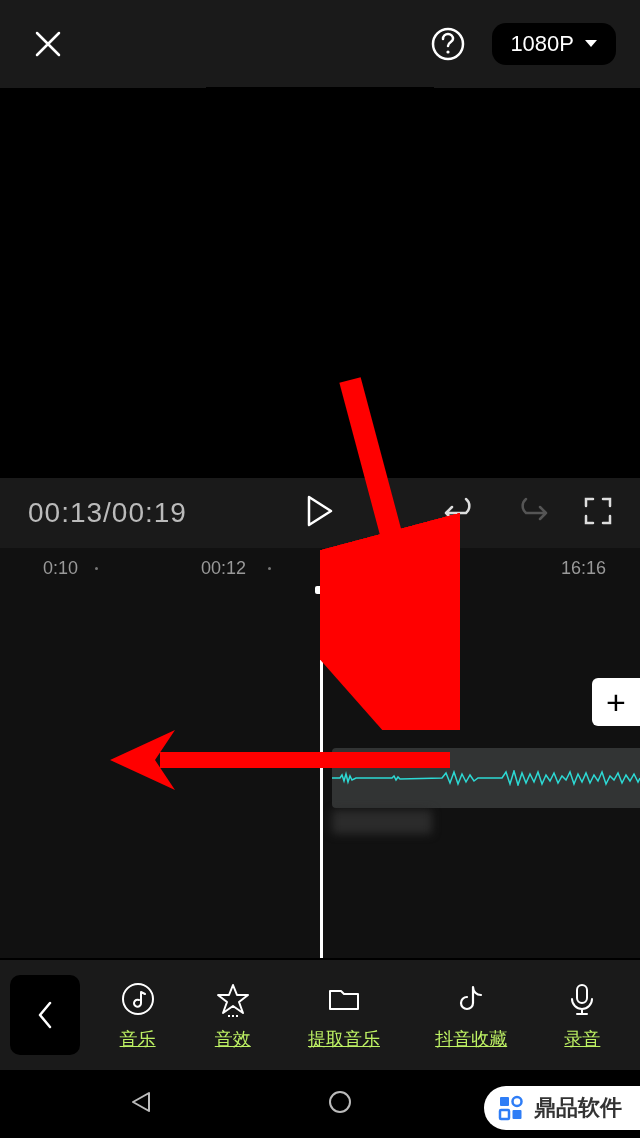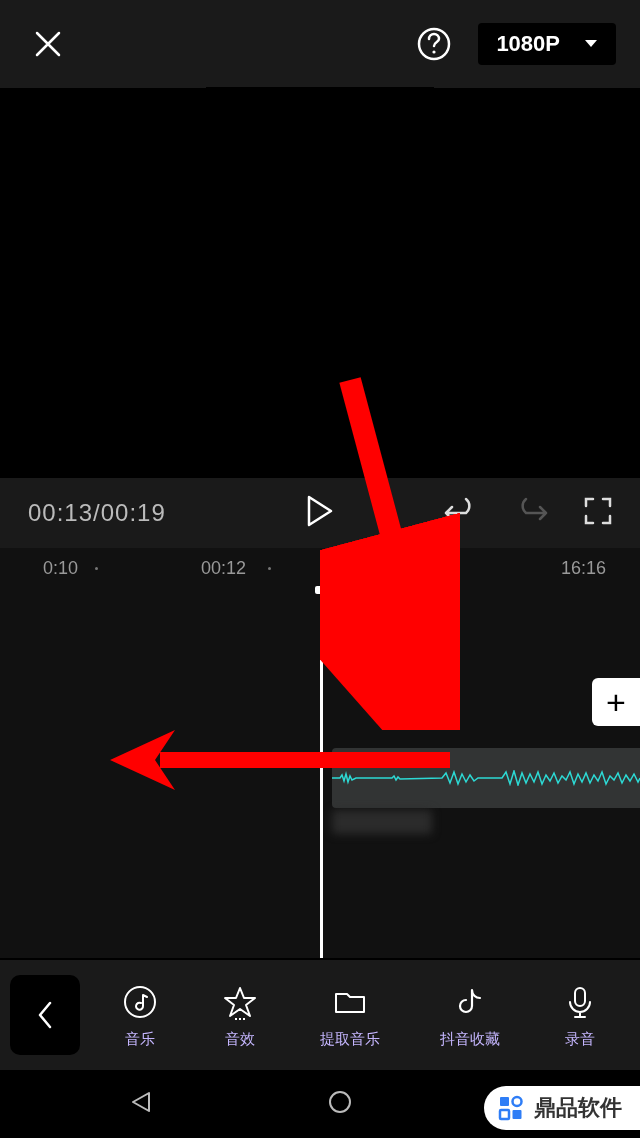--- a/index.html
+++ b/index.html
@@ -2,49 +2,49 @@
 <html><head>
 <meta charset="utf-8">
 <style>
   * { box-sizing: border-box; margin: 0; padding: 0; }
   html, body { width: 640px; height: 1138px; overflow: hidden; font-family: -apple-system, "PingFang SC", "Microsoft YaHei", sans-serif; }
   body { background: #000; color: #fff; position: relative; }
 
   .topbar { height: 88px; background: #1a1a1a; display: flex; align-items: center; padding: 0 24px; justify-content: space-between; }
   .topbar-right { display: flex; align-items: center; gap: 20px; }
   .icon-btn { width: 48px; height: 48px; display: flex; align-items: center; justify-content: center; cursor: pointer; }
-  .res-selector { background: #000; border-radius: 4px; padding: 8px 18px; display: flex; align-items: center; gap: 24px; color: #fff; font-size: 22px; cursor: pointer; font-weight: bold; }
+  .res-selector { background: #000; border-radius: 14px; padding: 8px 18px; display: flex; align-items: center; gap: 10px; color: #fff; font-size: 22px; cursor: pointer; }
   .export-btn { background: #ee1d52; border-radius: 6px; padding: 10px 20px; color: #fff; font-size: 22px; font-weight: 500; cursor: pointer; }
 
   .preview-area { background: #000; height: 390px; display: flex; align-items: center; justify-content: center; }
   .preview-canvas { width: 228px; height: 393px; background: #000; border: 0; }
 
   .playbar { height: 70px; background: #1a1a1a; display: flex; align-items: center; padding: 0 28px; position: relative; }
-  .timecode { color: #bbb; font-size: 24px; letter-spacing: 1px; }
+  .timecode { color: #bbb; font-size: 28px; letter-spacing: 1px; }
   .play-icon { position: absolute; left: 50%; transform: translateX(-50%); cursor: pointer; }
   .play-controls-right { position: absolute; right: 28px; display: flex; align-items: center; gap: 36px; }
 
   .timeline-ruler { height: 40px; background: #111; display: flex; align-items: center; position: relative; font-size: 18px; color: #999; }
   .ruler-tick { position: absolute; padding-left: 43px; }
   .ruler-dot { position: absolute; width: 3px; height: 3px; background: #777; border-radius: 50%; }
 
   .timeline-body { height: 370px; background: #111; position: relative; }
   .playhead { position: absolute; left: 320px; top: 0; bottom: 0; width: 3px; background: #fff; z-index: 5; }
   .playhead::before { content:""; position:absolute; top:-2px; left:-5px; width:13px; height:8px; background:#fff; border-radius:2px; }
   .add-clip { position: absolute; right: 0; top: 90px; width: 48px; height: 48px; background: #fff; border-radius: 6px 0 0 6px; display: flex; align-items: center; justify-content: center; font-size: 34px; color: #000; cursor: pointer; z-index: 6; }
   .audio-track { position: absolute; left: 332px; right: 0; top: 160px; height: 60px; background: #323434; border-radius: 4px 0 0 4px; display:flex; align-items:center; overflow:hidden; }
   .waveform { width:100%; height:16px; }
   .audio-label-blur { position:absolute; left:332px; top:222px; width:100px; height:24px; background:#2b2b2b; filter: blur(4px); border-radius:4px; }
 
   .bottom-toolbar { position: absolute; bottom: 68px; left: 0; right: 0; height: 110px; background: #1a1a1a; display: flex; align-items: center; }
   .back-btn { width: 70px; height: 80px; margin-left: 10px; background: #000; border-radius: 10px; display: flex; align-items: center; justify-content: center; cursor: pointer; }
   .tool-items { flex: 1; display: flex; justify-content: space-around; padding: 0 10px; }
   .tool-item { display: flex; flex-direction: column; align-items: center; gap: 8px; cursor: pointer; }
   .tool-icon { width: 40px; height: 40px; display: flex; align-items: center; justify-content: center; }
-  .tool-label { font-size: 15px; color: #c4b5fd; }
+  .tool-label { font-size: 18px; color: #bef264; text-decoration: underline; }
 
   .navbar { position: absolute; bottom: 0; left: 0; right: 0; height: 68px; background: #000; display: flex; align-items: center; }
   .nav-icons { flex: 1; display: flex; justify-content: space-around; align-items: center; padding-left: 40px; }
   .watermark { position: absolute; right: 0; bottom: 8px; background: #fff; color: #333; border-radius: 26px 0 0 26px; height: 44px; display: flex; align-items: center; padding: 0 18px 0 12px; font-size: 22px; font-weight: 600; gap: 8px; }
 
   .annotation-arrow { position: absolute; pointer-events: none; z-index: 20; }
 </style>
 </head>
 <body>
 

